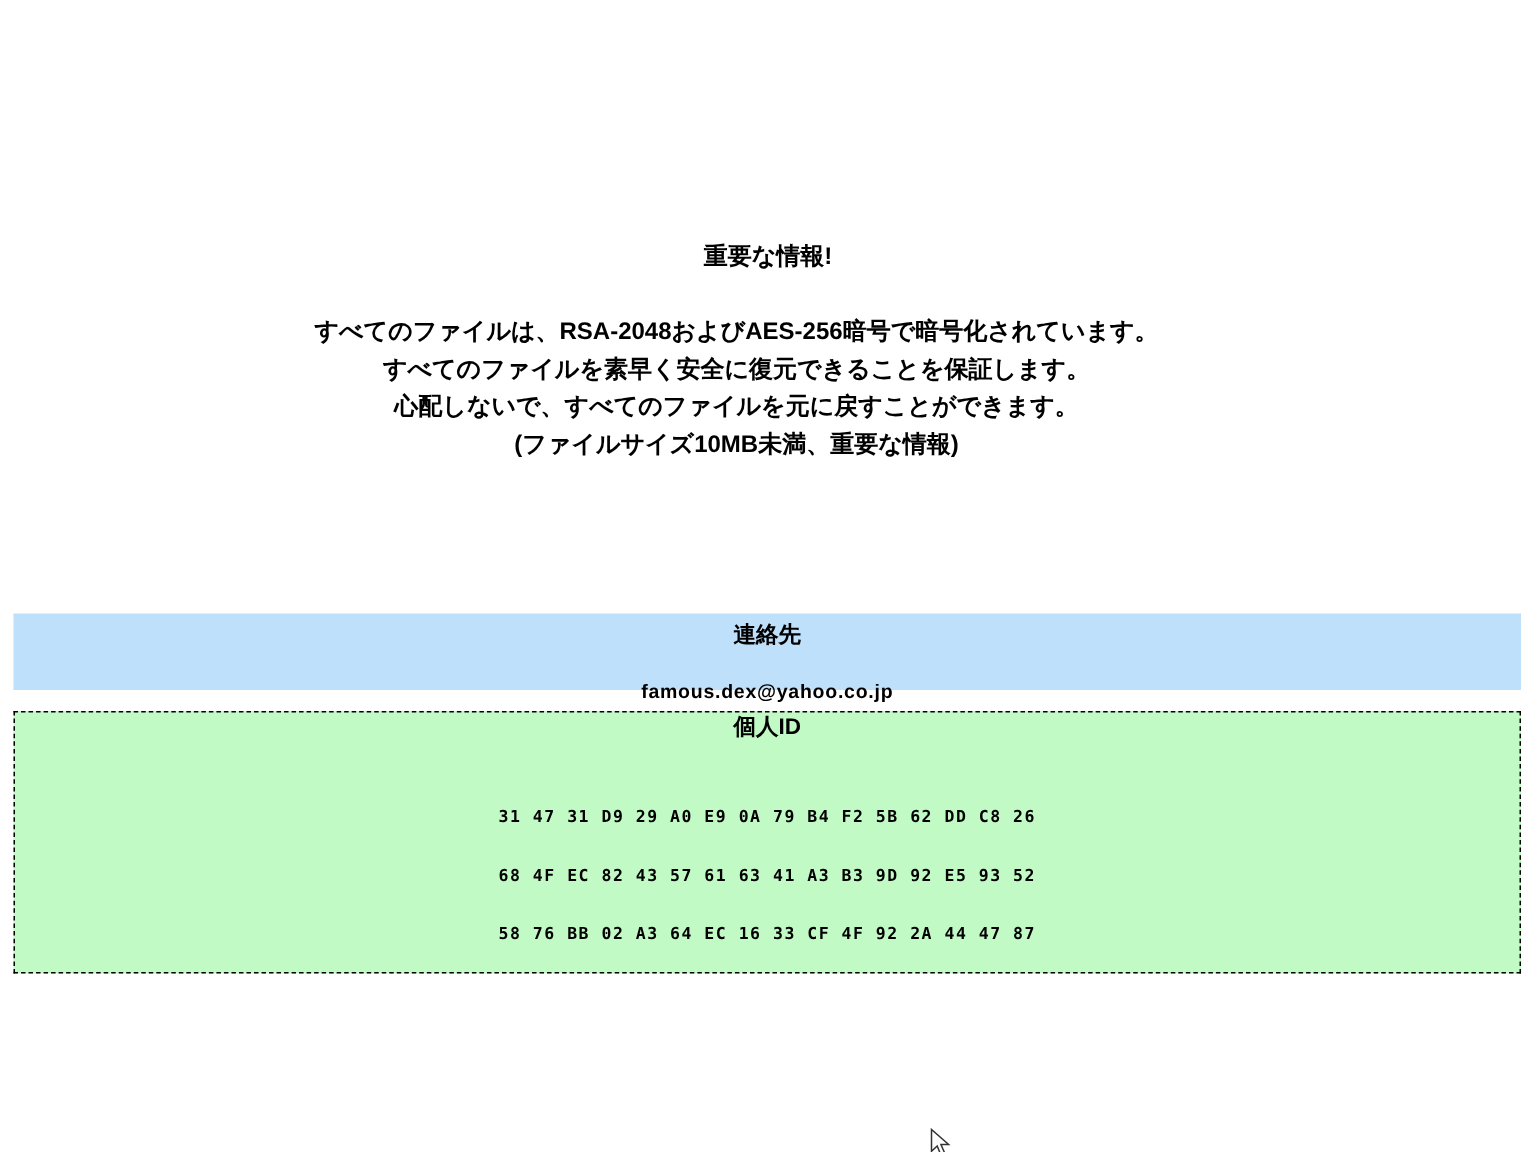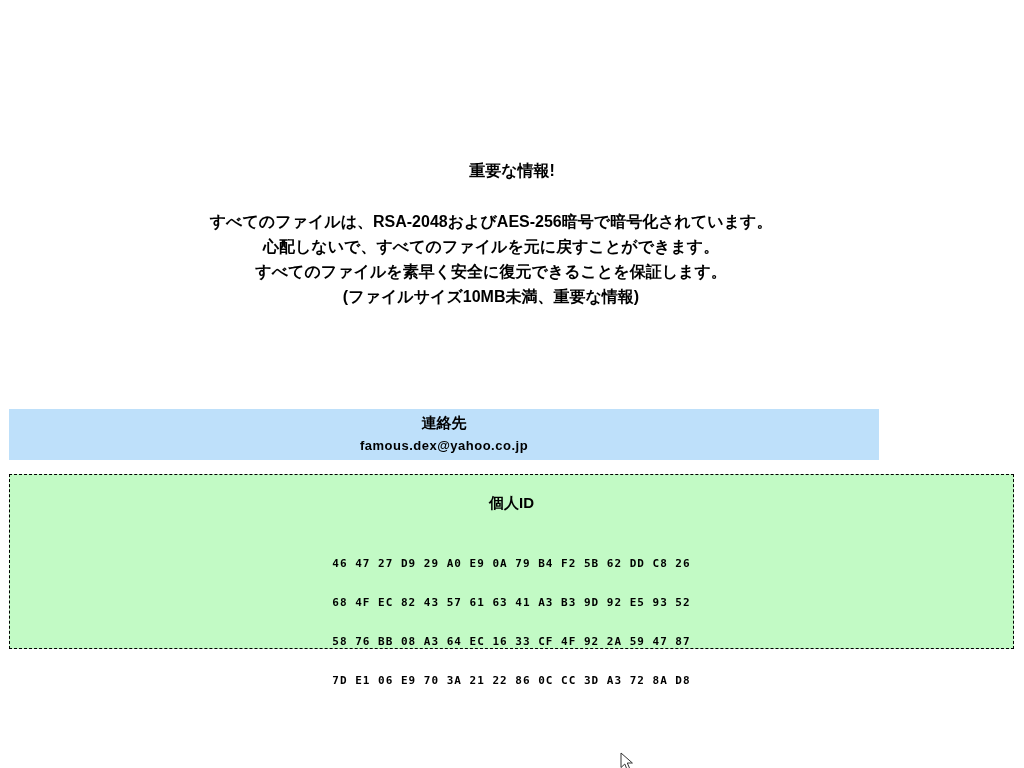--- a/index.html
+++ b/index.html
@@ -32,48 +32,47 @@
     text-align: center;
     font-size: 16px;
     font-weight: bold;
     line-height: 25px;
     margin-left: 41px;
   }
   .contact-box {
     position: absolute;
     top: 409px;
     left: 9px;
-    width: 870px;
+    width: 1005px;
     height: 51px;
     background: #bee0fa;
     text-align: center;
   }
   .contact-heading {
     padding-top: 5px;
     font-size: 15px;
     font-weight: bold;
   }
   .contact-email {
-    margin-top: 5px;
+    margin-top: 20px;
     font-size: 13px;
     font-weight: bold;
     letter-spacing: 0.5px;
   }
   .id-box {
     position: absolute;
     top: 474px;
     left: 9px;
     width: 1003px;
     height: 173px;
     background: #c2fac5;
     border: 1px dashed #000000;
     text-align: center;
   }
   .id-heading {
-    padding-top: 19px;
     font-size: 15px;
     font-weight: bold;
   }
   .hex-block {
     margin-top: 18px;
     font-family: "DejaVu Sans Mono", monospace;
     font-size: 11px;
     font-weight: bold;
     line-height: 13px;
     letter-spacing: 1px;
@@ -87,37 +86,36 @@
     height: 21px;
   }
 </style>
 </head>
 <body>
 
 <div class="note-title">重要な情報!</div>
 
 <div class="note-body">
   <div>すべてのファイルは、RSA-2048およびAES-256暗号で暗号化されています。</div>
+  <div>すべてのファイルを素早く安全に復元できることを保証します。</div>
   <div>心配しないで、すべてのファイルを元に戻すことができます。</div>
-  <div>すべてのファイルを素早く安全に復元できることを保証します。</div>
   <div>(ファイルサイズ10MB未満、重要な情報)</div>
 </div>
 
 <div class="contact-box">
   <div class="contact-heading">連絡先</div>
   <div class="contact-email">famous.dex@yahoo.co.jp</div>
 </div>
 
 <div class="id-box">
   <div class="id-heading">個人ID</div>
   <div class="hex-block">
-    <div>46 47 27 D9 29 A0 E9 0A 79 B4 F2 5B 62 DD C8 26</div>
+    <div>31 47 31 D9 29 A0 E9 0A 79 B4 F2 5B 62 DD C8 26</div>
     <div>68 4F EC 82 43 57 61 63 41 A3 B3 9D 92 E5 93 52</div>
-    <div>58 76 BB 08 A3 64 EC 16 33 CF 4F 92 2A 59 47 87</div>
-    <div>7D E1 06 E9 70 3A 21 22 86 0C CC 3D A3 72 8A D8</div>
+    <div>58 76 BB 02 A3 64 EC 16 33 CF 4F 92 2A 44 47 87</div>
     
     
   </div>
 </div>
 
 <svg class="mouse-cursor" viewBox="0 0 14 21" xmlns="http://www.w3.org/2000/svg">
   <polygon points="1,1 1,15.5 4.8,12 7.4,18.4 10,17.2 7.3,11 12.4,11" fill="#ffffff" stroke="#333333" stroke-width="1"></polygon>
 </svg>
 
 </body></html>

